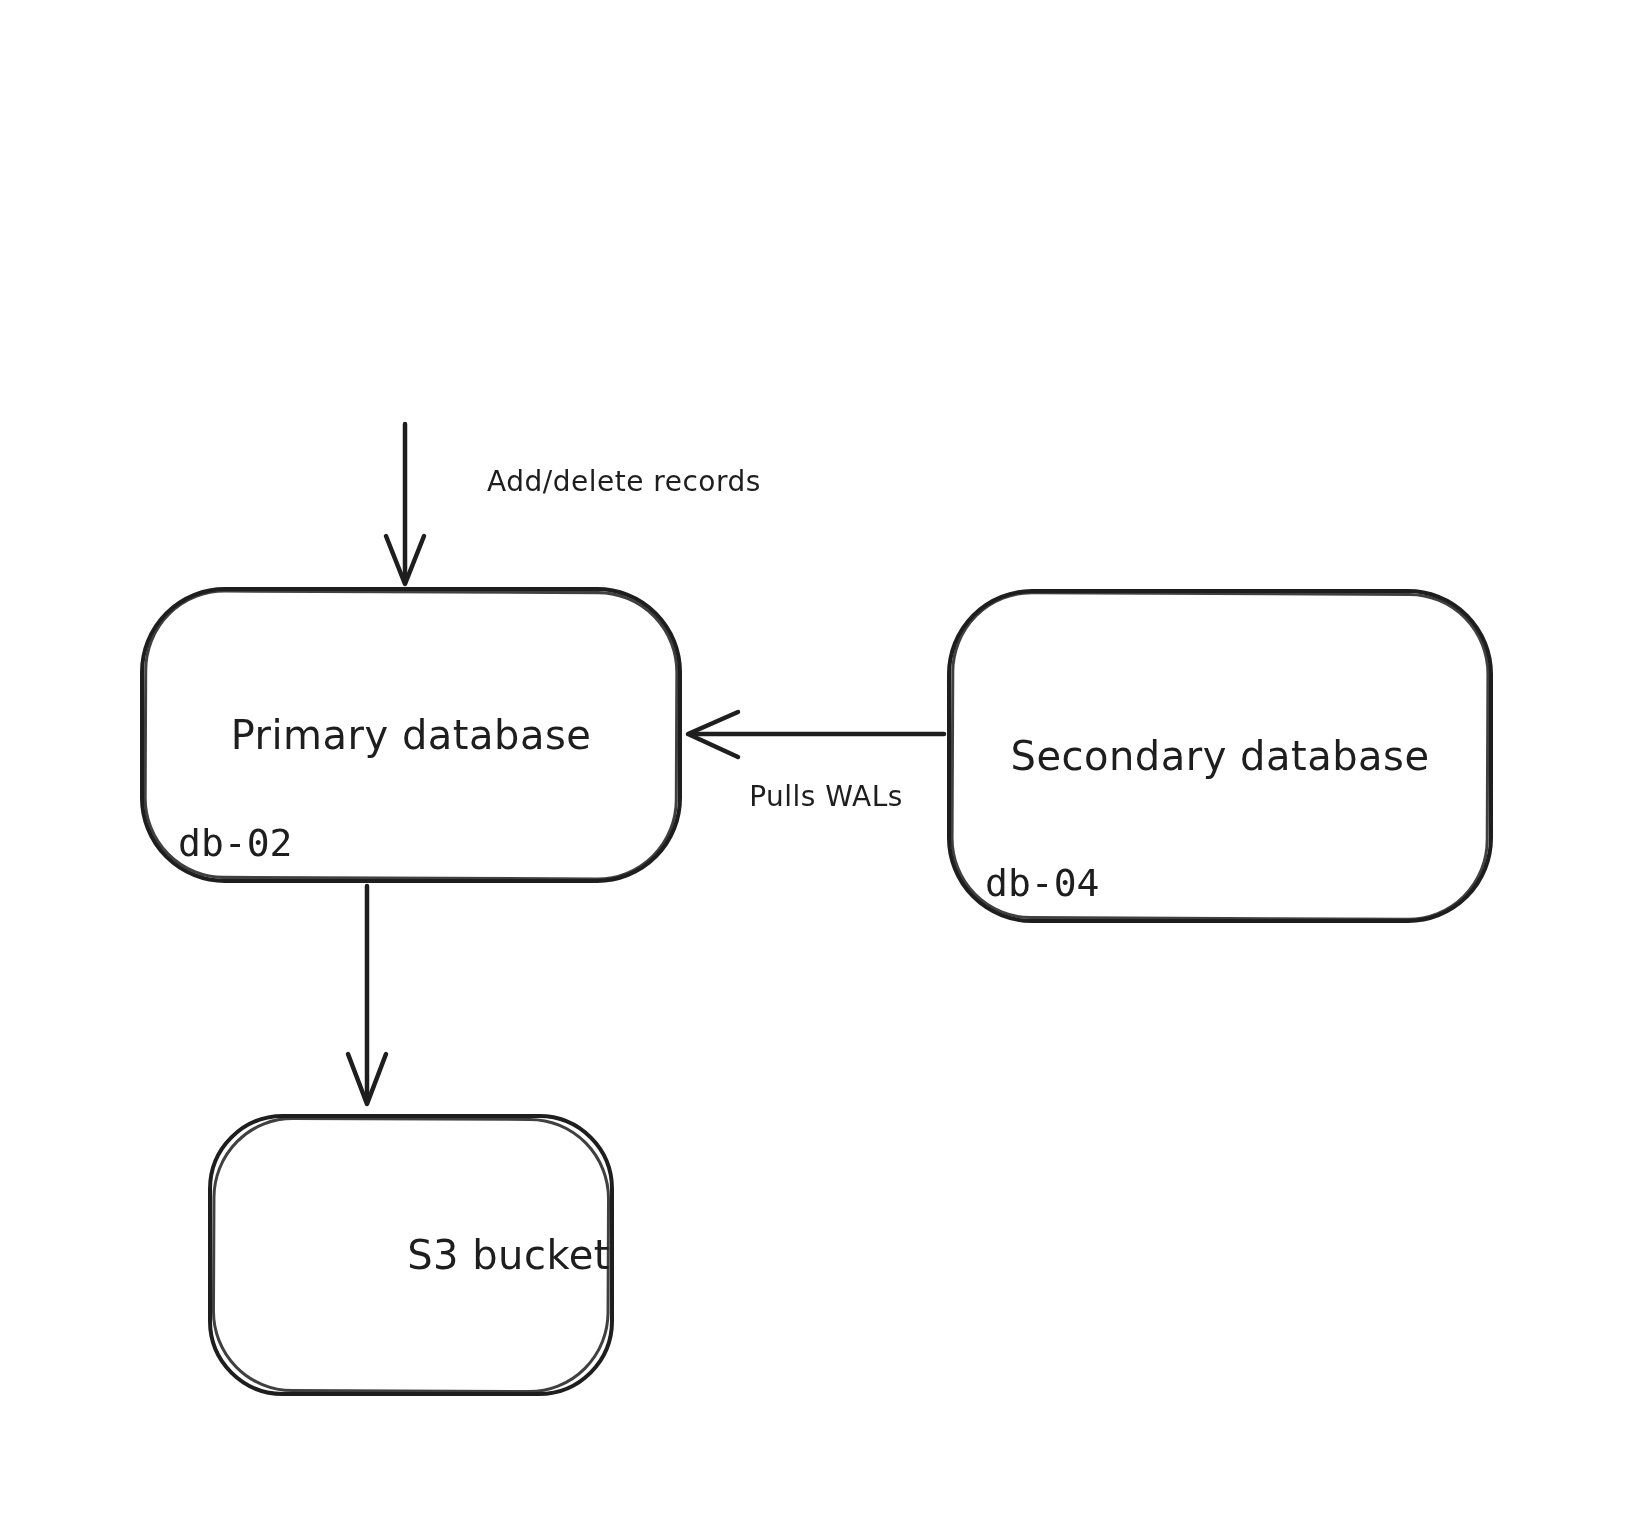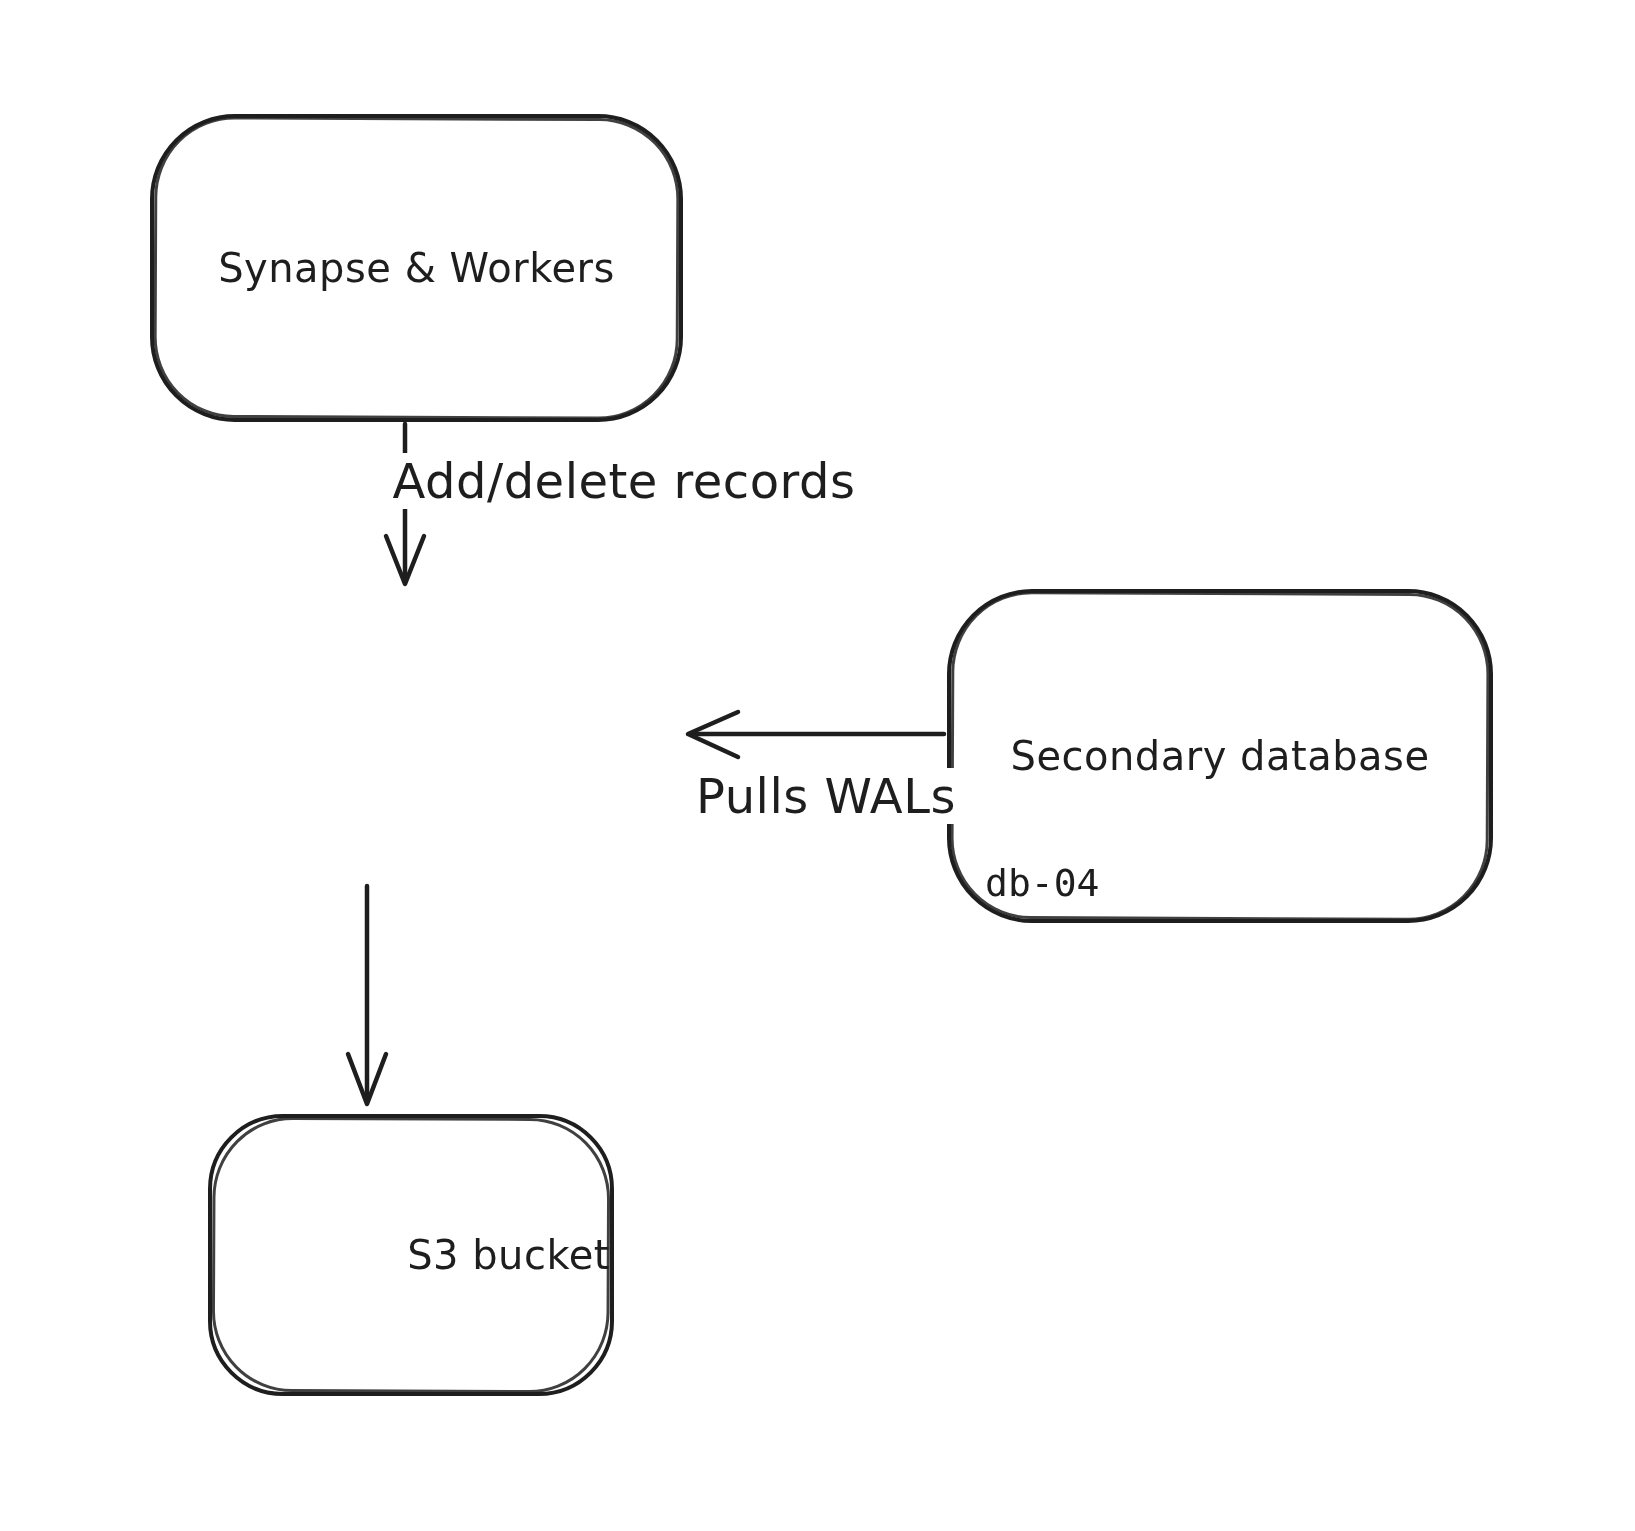--- a/index.html
+++ b/index.html
@@ -59,21 +59,21 @@
     position:absolute;
     left:34px;
     bottom:14px;
     font-family:"DejaVu Sans Mono",monospace;
     font-size:38px;
     z-index:1;
   }
   .edge-label{
     position:absolute;
     transform:translate(-50%,-50%);
-    font-size:48px;
+    font-size:28px;
     letter-spacing:.5px;
     white-space:nowrap;
     background:var(--bg);
     padding:0 6px;
   }
   .node-synapse   {left:150px; top:114px;  width:533px; height:308px;}
   .node-primary   {left:140px; top:587px;  width:542px; height:296px;}
   .node-secondary {left:947px; top:589px;  width:546px; height:334px;}
   .node-s3        {left:208px; top:1114px; width:406px; height:282px; border-radius:75px;justify-content:flex-end;}
   .label-add-delete {left:624px; top:481px;}
@@ -93,24 +93,25 @@
     <g>
       <line x1="367" y1="886" x2="367" y2="1098"></line>
       <path d="M 348 1054 L 367 1104 L 386 1054"></path>
     </g>
     <g>
       <line x1="944" y1="734" x2="692" y2="734"></line>
       <path d="M 738 712 L 688 734 L 738 757"></path>
     </g>
   </svg>
 
-  <div class="node node-synapse">
-    <span class="node-label">Synapse &amp; Workers</span>
+
+  <div class="node node-primary">
+    <span class="node-label">Primary database</span>
+    <span class="node-sublabel">db-02</span>
   </div>
-
 
   <div class="node node-secondary">
     <span class="node-label">Secondary database</span>
     <span class="node-sublabel">db-04</span>
   </div>
 
   <div class="node node-s3">
     <span class="node-label">S3 bucket</span>
   </div>
 

